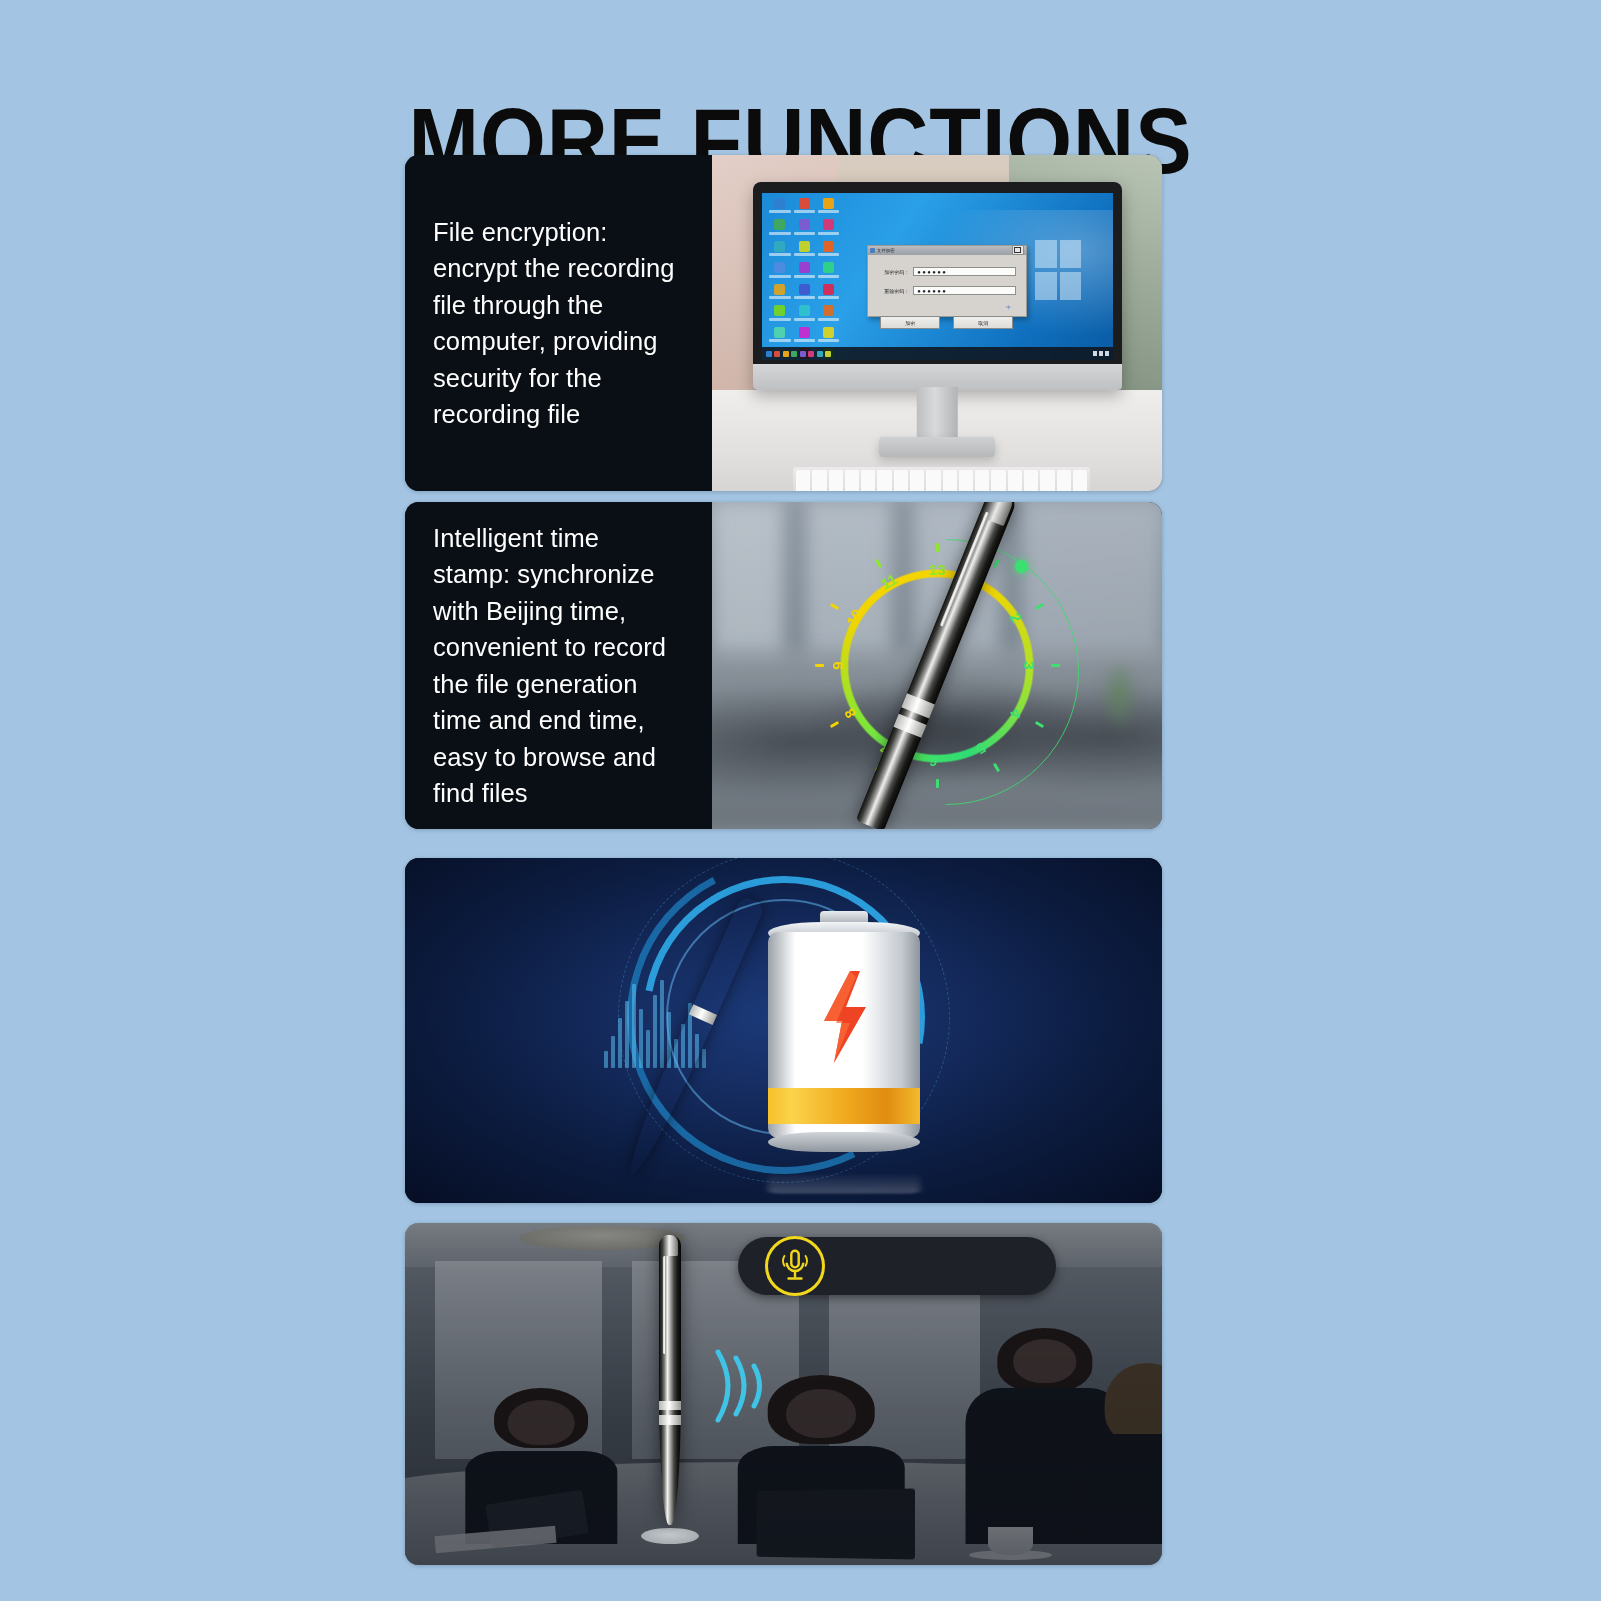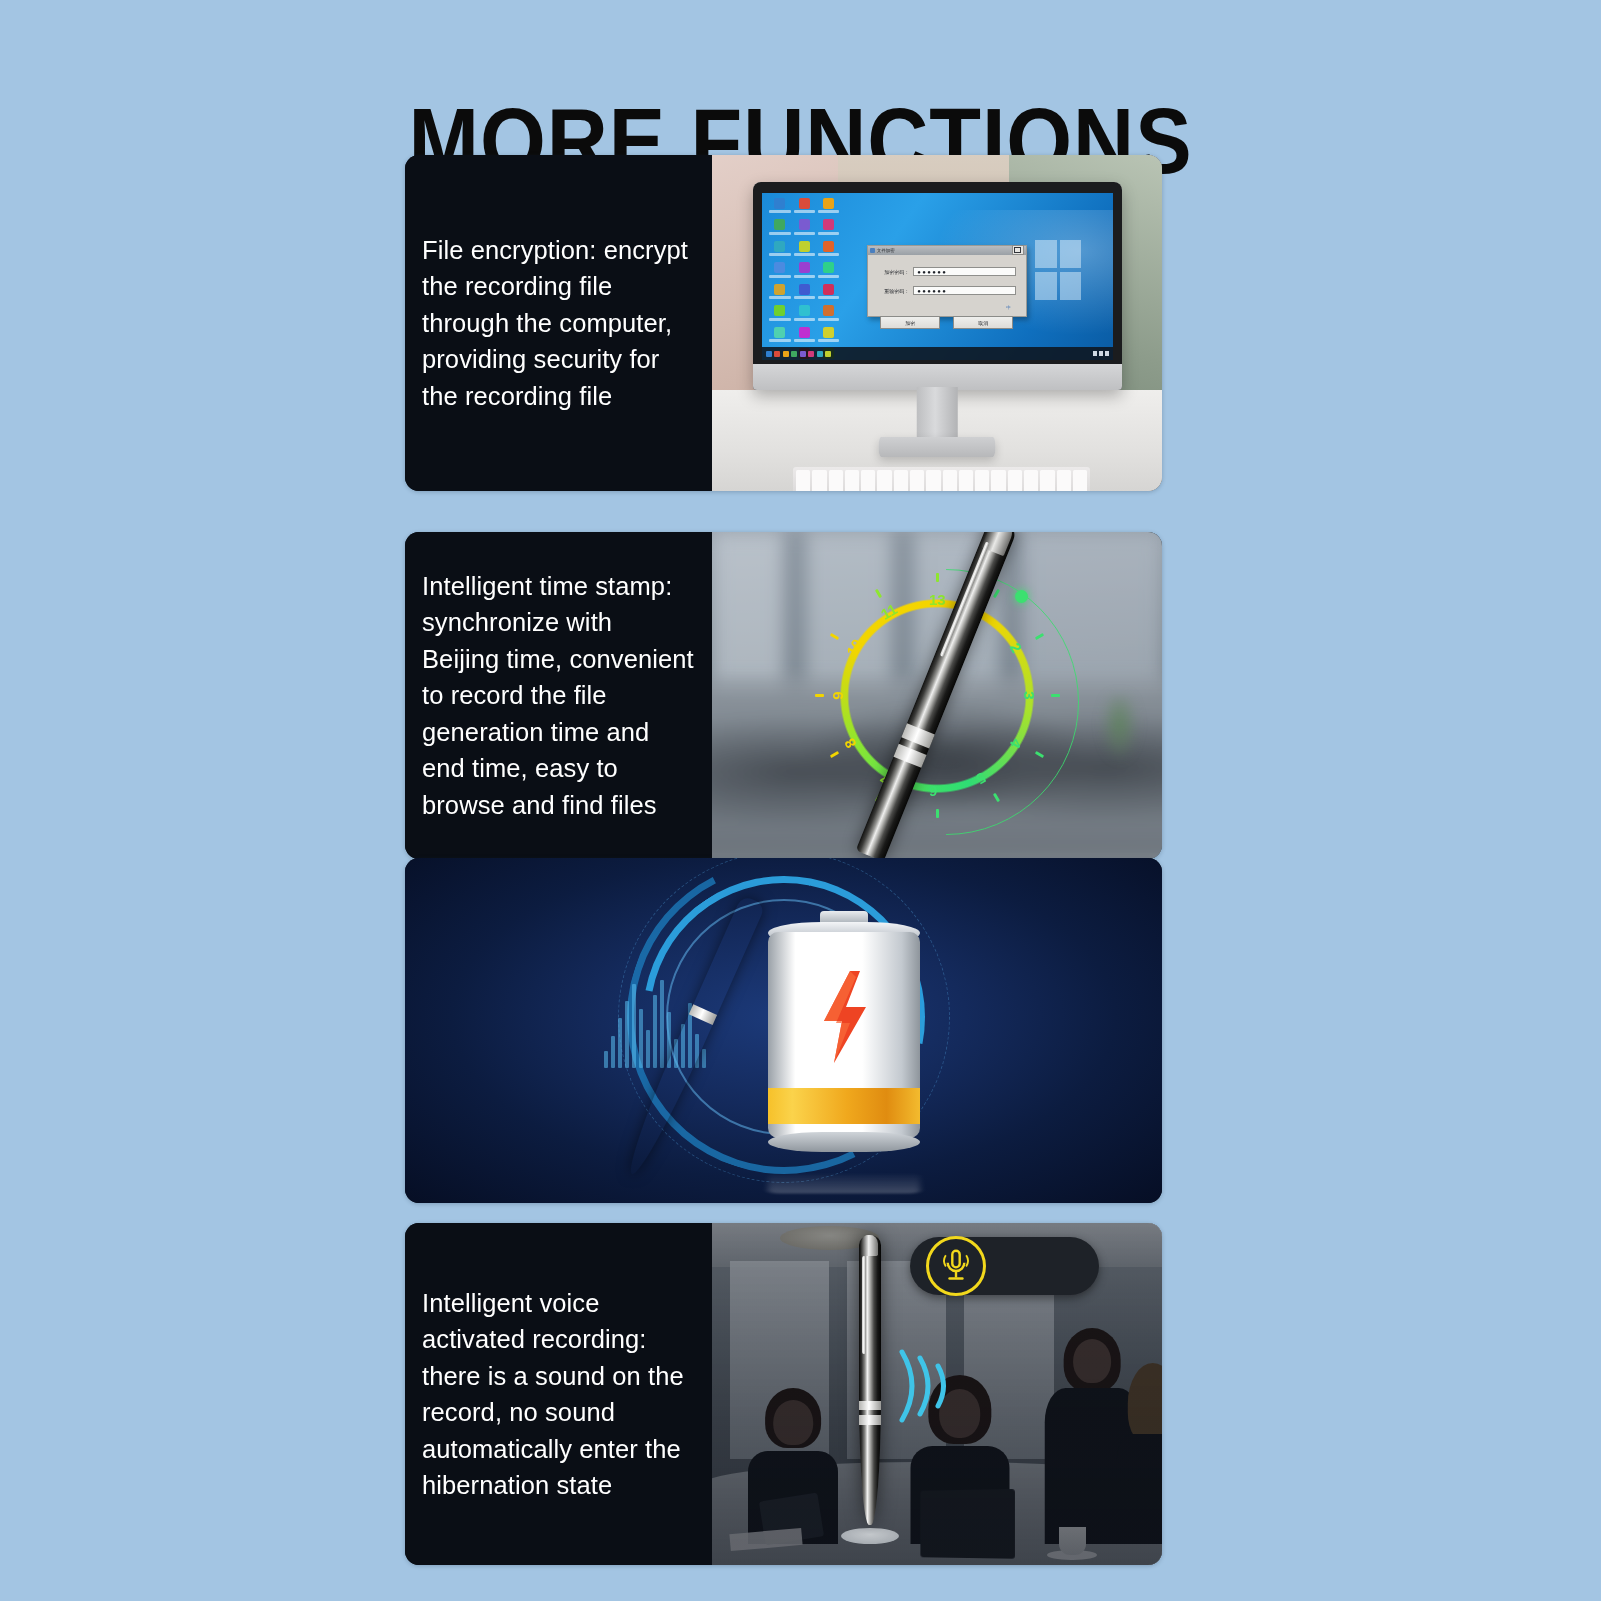--- a/index.html
+++ b/index.html
@@ -51,35 +51,35 @@
   .card-text {
     width: 307px;
     flex: 0 0 307px;
     background: #0a0e15;
     display: flex;
     align-items: center;
     box-sizing: border-box;
     padding: 0 18px 0 17px;
   }
   .card-text p {
-    margin: 0;
+    margin: 11px;
     color: #ffffff;
     font-family: "Liberation Sans", sans-serif;
     font-size: 25.5px;
     line-height: 36.5px;
     letter-spacing: 0.1px;
   }
   .card-media {
     flex: 1 1 auto;
     position: relative;
     overflow: hidden;
   }
 
   #card-1 { top: 155px;  height: 336px; }
-  #card-2 { top: 532px;  height: 327px; }
+  #card-2 { top: 502px;  height: 327px; }
   #card-3 { top: 858px;  height: 345px; }
   #card-4 { top: 1223px; height: 342px; }
 
   
   .desk-scene { position: absolute; inset: 0; background: #cfc9c4; }
   .wall-left {
     position: absolute; left: 0; top: 0; width: 28%; height: 72%;
     background: linear-gradient(160deg,#e3cfc8 0%, #d6bdb3 60%, #cbb0a4 100%);
   }
   .wall-mid {
@@ -829,23 +829,20 @@
         <svg class="bolt" viewBox="0 0 56 92">
           <polygon points="34,0 8,50 26,50 18,92 50,36 30,36 44,0" fill="#ee4423"></polygon>
           <polygon points="34,0 8,50 26,50 18,92 34,52 20,52 40,6" fill="#f8693a" opacity="0.75"></polygon>
         </svg>
         <div class="bat-reflect"></div>
       </div>
     </div>
   </div>
 
   <div class="card" id="card-4">
-    <div class="card-text">
-      <p>Intelligent voice activated recording: there is a sound on the record, no sound automatically enter the hibernation state</p>
-    </div>
     <div class="card-media">
       <div class="meeting-bg">
         <div class="meet-ceiling"></div>
         <div class="meet-lamp"></div>
         <div class="meet-window" style="left:4%;width:22%"></div>
         <div class="meet-window" style="left:30%;width:22%"></div>
         <div class="meet-window" style="left:56%;width:20%"></div>
         <div class="meet-table"></div>
 
         <div class="person" style="left:8%;width:20%;height:44%;background:transparent">

